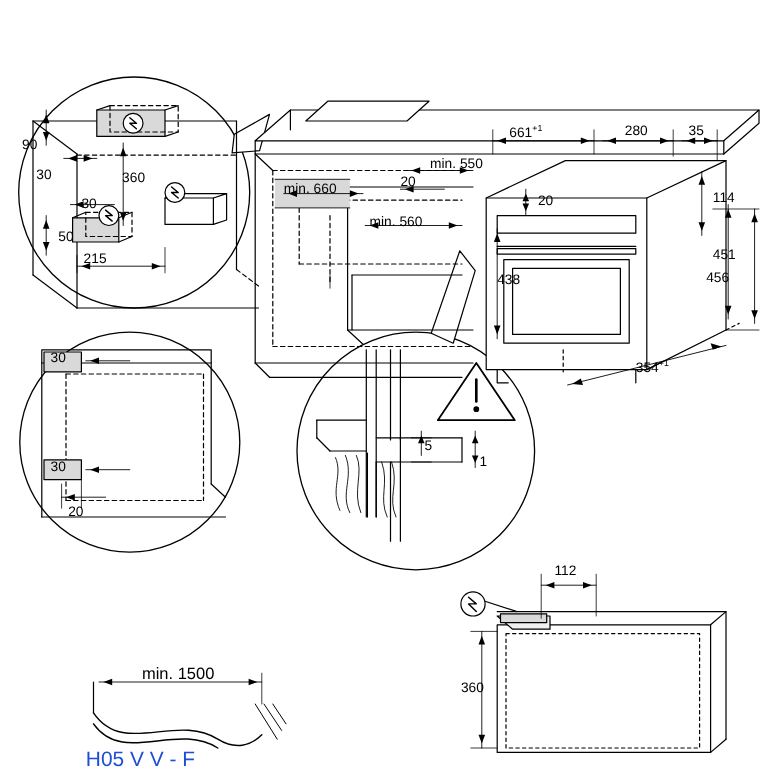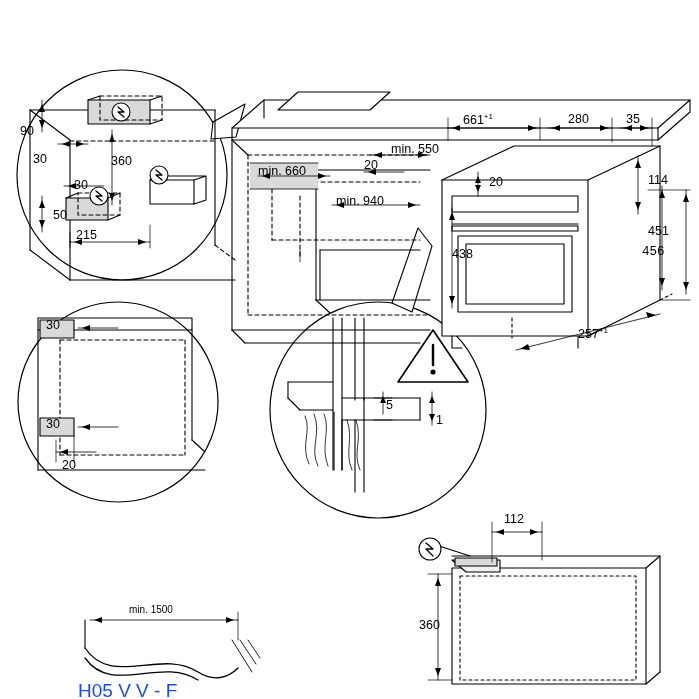--- a/index.html
+++ b/index.html
@@ -345,36 +345,36 @@
   <div class="dimtext" style="left:111px; top:154px;">360</div>
   <div class="dimtext" style="left:74px; top:178px;">30</div>
   <div class="dimtext" style="left:28px; top:208px;padding-left:25px;">50</div>
   <div class="dimtext" style="left:76px; top:228px;">215</div>
 
   <div class="dimtext" style="left:46px; top:318px;">30</div>
   <div class="dimtext" style="left:46px; top:417px;">30</div>
   <div class="dimtext" style="left:62px; top:458px;">20</div>
 
   <div class="dimtext" style="left:258px; top:164px;">min. 660</div>
-  <div class="dimtext" style="left:336px; top:194px;">min. 940</div>
+  <div class="dimtext" style="left:336px; top:194px;">min. 560</div>
   <div class="dimtext" style="left:366px; top:142px;padding-left:25px;">min. 550</div>
   <div class="dimtext" style="left:364px; top:158px;">20</div>
 
   <div class="dimtext" style="left:463px; top:112px;"><span>661</span><span class="sup">+1</span></div>
   <div class="dimtext" style="left:568px; top:112px;">280</div>
   <div class="dimtext" style="left:626px; top:112px;">35</div>
   <div class="dimtext" style="left:489px; top:175px;">20</div>
   <div class="dimtext" style="left:648px; top:173px;">114</div>
   <div class="dimtext" style="left:452px; top:219px;margin-top:28px;">438</div>
   <div class="dimtext" style="left:648px; top:224px;text-align:right;">451</div>
-  <div class="dimtext" style="left:642px; top:245px;font-family:Liberation Mono, monospace;">456</div>
-  <div class="dimtext" style="left:578px; top:326px;"><span>257</span><span class="sup">+1</span></div>
+  <div class="dimtext" style="left:642px; top:245px;">456</div>
+  <div class="dimtext" style="left:578px; top:326px;"><span>354</span><span class="sup">+1</span></div>
 
   <div class="dimtext" style="left:386px; top:398px;">5</div>
   <div class="dimtext" style="left:436px; top:413px;">1</div>
 
   <div class="dimtext" style="left:504px; top:512px;">112</div>
   <div class="dimtext" style="left:419px; top:618px;">360</div>
 
-  <div class="dimtext" style="left:129px; top:604px; font-size:10px;">min. 1500</div>
+  <div class="dimtext" style="left:129px; top:604px; font-size:15px;">min. 1500</div>
   <div class="cablelabel" style="left:78px; top:680px;">H05 V V - F</div>
 
 </div>
 
 </body></html>

